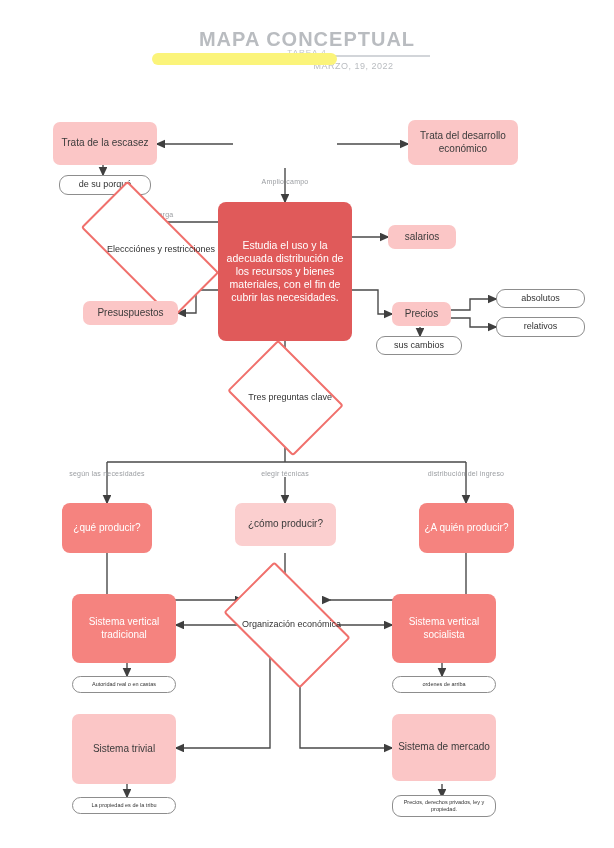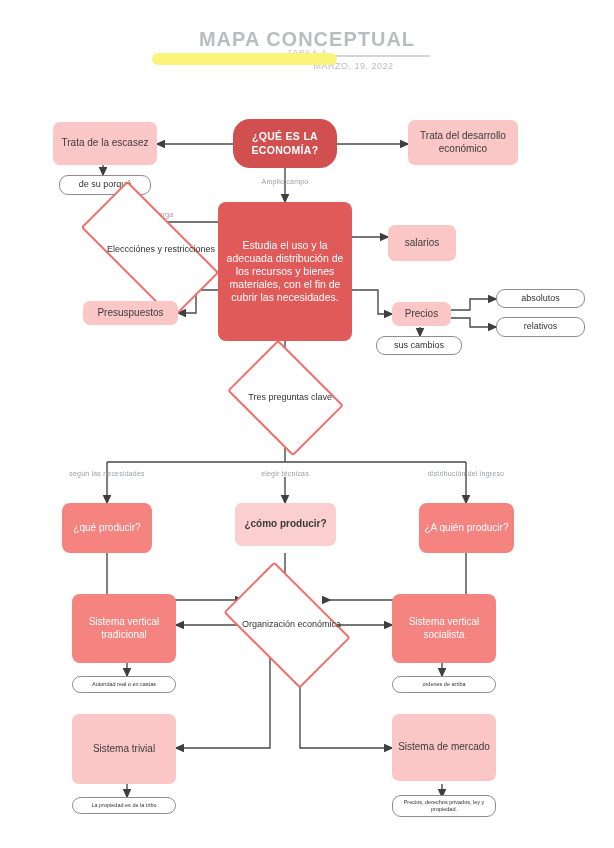--- a/index.html
+++ b/index.html
@@ -44,21 +44,21 @@
     background:#d24f4f;color:#ffffff;border-radius:17px;
     font-size:10.5px;font-weight:700;letter-spacing:.3px;
   }
   .n-salmon{
     background:#f5837f;color:#ffffff;border-radius:8px;font-size:10px;
   }
   .n-pink{
     background:#fbc6c6;color:#3b3b3b;border-radius:7px;font-size:10px;
   }
   .n-pink-soft{
-    background:#fbcfcf;color:#3b3b3b;border-radius:7px;font-size:10px;font-weight:bold;
+    background:#fbcfcf;color:#3b3b3b;border-radius:7px;font-size:10px;
   }
   .n-white{
     background:#ffffff;color:#333333;border:1px solid #8d8d8d;
     border-radius:9px;font-size:9px;
   }
   .n-white-sm{
     background:#ffffff;color:#333333;border:1px solid #8d8d8d;
     border-radius:9px;font-size:5.5px;line-height:1.35;
   }
   .n-main{
@@ -158,38 +158,37 @@
       <path d="M107,462 L107,477 M466,462 L466,477"></path>
     </g>
   </svg>
 
   <div class="elabel c" style="left:285px;top:178px;">Amplio campo</div>
   <div class="elabel c" style="left:155px;top:211px;">se encarga</div>
   <div class="elabel c" style="left:107px;top:470px;">según las necesidades</div>
   <div class="elabel c" style="left:285px;top:470px;">elegir técnicas</div>
   <div class="elabel c" style="left:466px;top:470px;">distribución del ingreso</div>
 
-  <div class="node n-red-strong" style="left:233px;top:119px;width:104px;height:49px;">¿QUÉ ES LA ECONOMÍA?</div>
 
   <div class="node n-pink" style="left:53px;top:122px;width:104px;height:43px;text-align:right;">Trata de la escasez</div>
 
   <div class="node n-white" style="left:59px;top:175px;width:92px;height:20px;">de su porqué</div>
 
   <div class="node n-pink" style="left:408px;top:120px;width:110px;height:45px;">Trata del desarrollo económico</div>
 
   <div class="node n-main" style="left:218px;top:202px;width:134px;height:139px;">Estudia el uso y la adecuada distribución de los recursos y bienes materiales, con el fin de cubrir las necesidades.</div>
 
   <div class="dia" style="left:85px;top:217px;width:130px;height:66px;">
     <div class="shape"></div>
     <div class="txt">Eleccciónes y restricciones</div>
   </div>
 
   <div class="node n-pink" style="left:83px;top:301px;width:95px;height:24px;">Presuspuestos</div>
 
-  <div class="node n-pink" style="left:388px;top:225px;width:68px;height:36px;">salarios</div>
+  <div class="node n-pink" style="left:388px;top:225px;width:68px;height:24px;">salarios</div>
 
   <div class="node n-pink" style="left:392px;top:302px;width:59px;height:24px;">Precios</div>
 
   <div class="node n-white" style="left:376px;top:336px;width:86px;height:19px;">sus cambios</div>
 
   <div class="node n-white" style="left:496px;top:289px;width:89px;height:19px;">absolutos</div>
 
   <div class="node n-white" style="left:496px;top:317px;width:89px;height:20px;">relativos</div>
 
   <div class="dia" style="left:239px;top:362px;width:93px;height:72px;">

